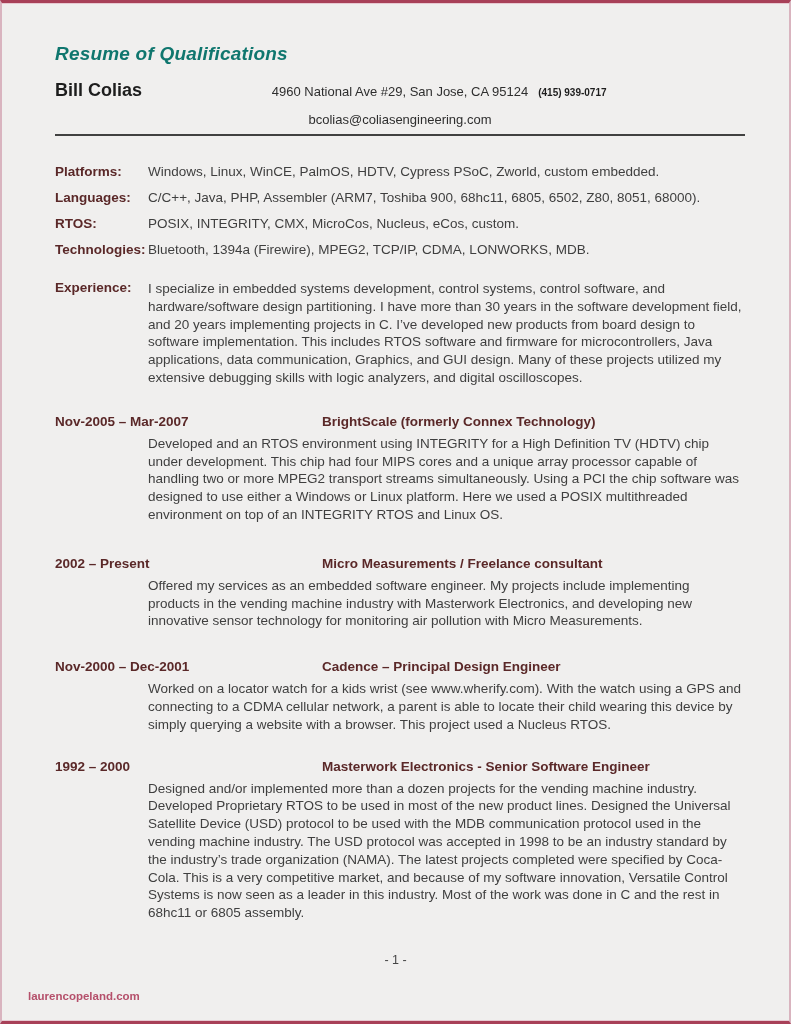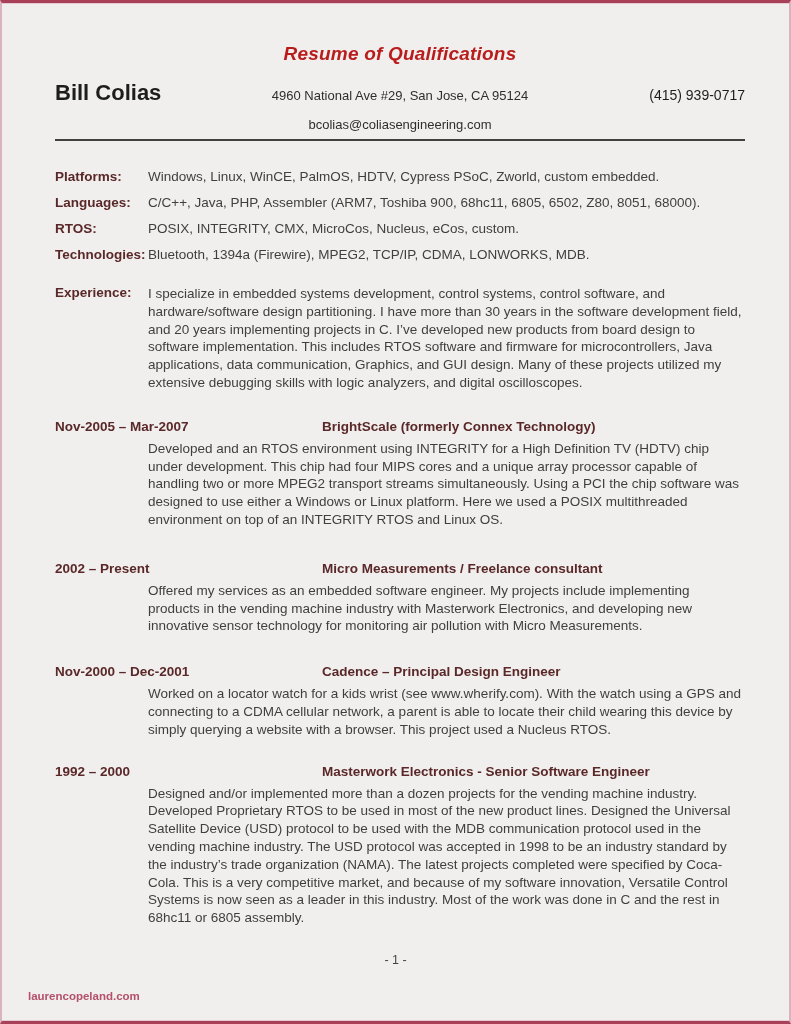--- a/index.html
+++ b/index.html
@@ -22,51 +22,49 @@
     box-shadow: inset 0 1px 0 #e7c9d1, inset 0 -1px 0 #e7c9d1;
     pointer-events: none;
   }
   .doc {
     position: relative;
     padding: 43px 46px 0 55px;
     color: #3f3f3f;
     font-size: 13.5px;
   }
   .title {
-    text-align: center;
     font-size: 19px;
     font-weight: bold;
     font-style: italic;
-    color: #b91c1c;
+    color: #0f766e;
     letter-spacing: 0.2px;
     margin: 0 0 15px 0;
   }
   .header-grid {
     display: grid;
     grid-template-columns: 1fr auto 1fr;
     align-items: baseline;
     column-gap: 10px;
   }
   .name {
-    font-size: 22px;
+    font-size: 18px;
     font-weight: bold;
     color: #1d1d1d;
     white-space: nowrap;
   }
   .address {
     font-size: 13px;
     color: #2e2e2e;
     text-align: center;
     white-space: nowrap;
   }
   .phone {
-    font-size: 14px;
-    font-weight: normal;
+    font-size: 10px;
+    font-weight: bold;
     color: #1d1d1d;
-    text-align: right;
     white-space: nowrap;
   }
   .email {
     grid-column: 2;
     font-size: 13px;
     color: #2e2e2e;
     text-align: center;
     margin-top: 11px;
   }
   .rule {

